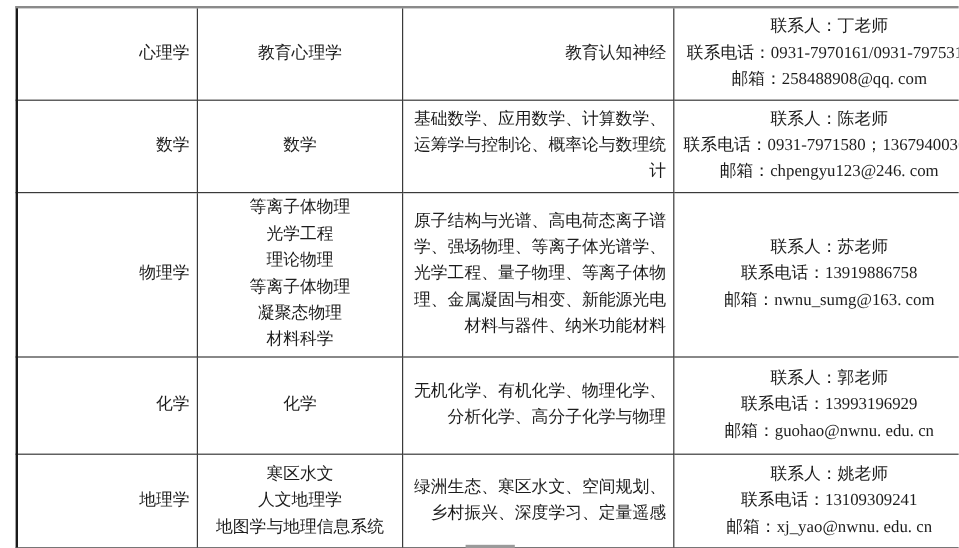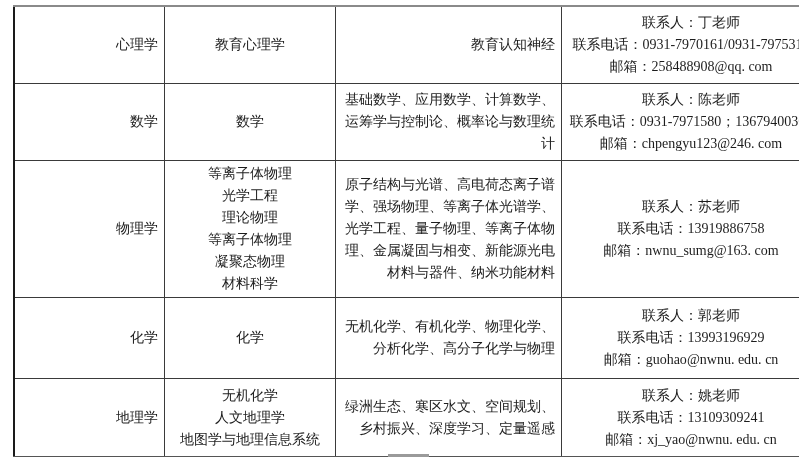--- a/index.html
+++ b/index.html
@@ -143,21 +143,21 @@
         <div class="contact-line"><span>联系电话：</span><span>13993196929</span></div>
         <div class="contact-line"><span>邮箱：</span><span><span class="squiggle">guohao</span><span>@</span><span class="squiggle">nwnu.</span><span> </span><span class="squiggle">edu.</span><span> </span><span class="squiggle">cn</span></span></div>
       </td>
     </tr>
 
     <tr class="r4">
       <td class="col-discipline">
         <div>地理学</div>
       </td>
       <td class="col-major">
-        <div class="major-line">无机化学</div>
+        <div class="major-line">寒区水文</div>
         <div class="major-line">人文地理学</div>
         <div class="major-line">地图学与地理信息系统</div>
       </td>
       <td class="col-directions">
         <span>绿洲生态、寒区水文、空间规划、乡村振兴、深度学习、定量遥感</span>
       </td>
       <td class="col-contact">
         <div class="contact-line"><span>联系人：</span><span>姚老师</span></div>
         <div class="contact-line"><span>联系电话：</span><span>13109309241</span></div>
         <div class="contact-line"><span>邮箱：</span><span><span class="squiggle">xj_yao</span><span>@</span><span class="squiggle">nwnu.</span><span> </span><span class="squiggle">edu.</span><span> </span><span class="squiggle">cn</span></span></div>

